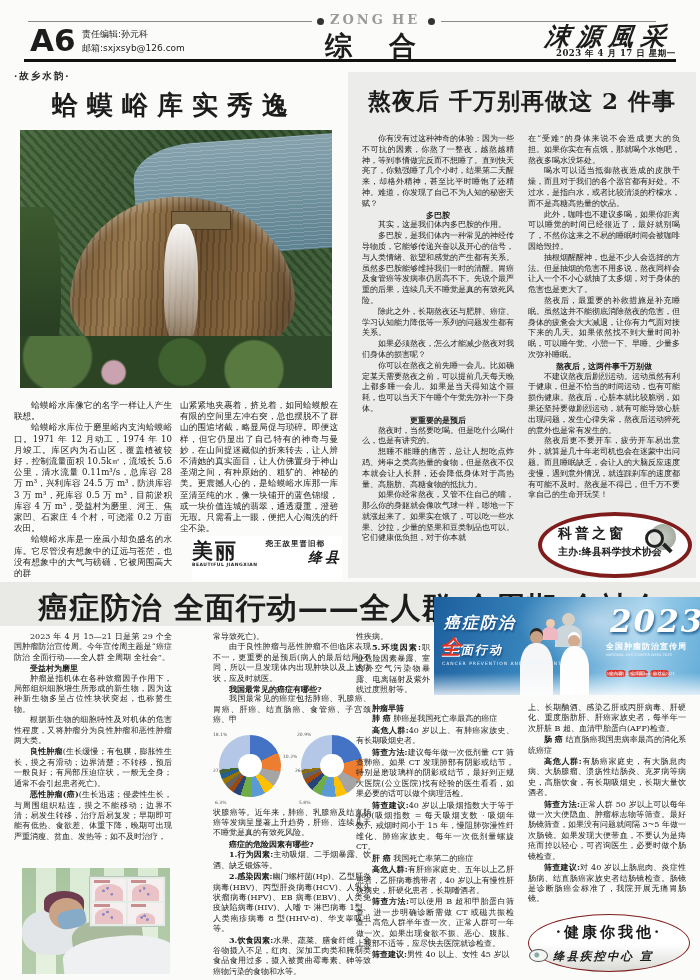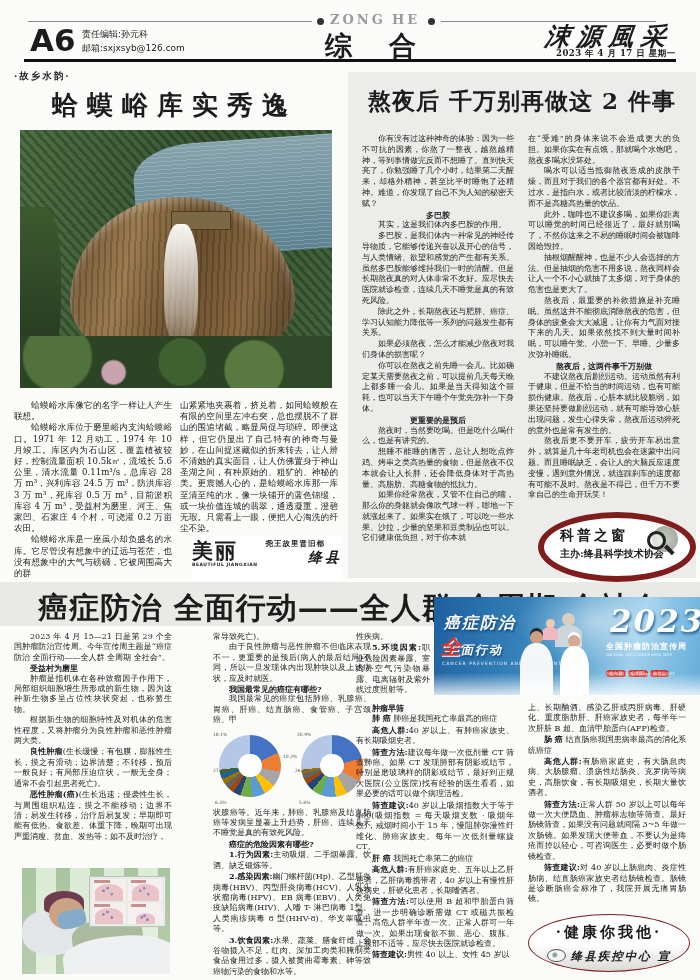--- a/index.html
+++ b/index.html
@@ -48,21 +48,21 @@
   
   .mlogo{background:#fff;display:flex;align-items:flex-start;}
   .mlogo .big{font-size:21px;font-weight:900;letter-spacing:2px;line-height:22px;}
   .mlogo .en{font-size:4.5px;letter-spacing:.5px;font-family:"DejaVu Sans",sans-serif;font-weight:bold;}
   .mlogo .slogan{font-size:7.5px;font-weight:900;letter-spacing:1px;}
   .mlogo .county{font-size:14px;font-weight:700;letter-spacing:3px;font-style:italic;text-align:right;}
   
   .graybox{background:#ececea;}
   .ntitle{font-size:23px;font-weight:700;letter-spacing:1px;white-space:nowrap;text-align:center;}
   .nbody{font-size:8px;line-height:10.8px;}
-  .oval{border:6px solid #7f1d1d;border-radius:50%;background:#fff;}
+  .oval{border:4px solid #7f1d1d;border-radius:50%;background:#fff;}
   .kp-t{font-size:14px;font-weight:900;letter-spacing:3px;}
   .kp-s{font-size:10px;font-weight:900;}
   .mag-gear{position:absolute;width:26px;height:26px;border-radius:50%;background:radial-gradient(#c6cbc2,#9aa096);}
   .mag-lens{position:absolute;width:13px;height:13px;border:3px solid #222;border-radius:50%;background:rgba(255,255,255,.6);}
   .mag-handle{position:absolute;width:11px;height:3.5px;background:#222;transform:rotate(45deg);}
   
   .cstrip{background:#e9e9e6;}
   .ctitle{font-size:30px;font-weight:900;letter-spacing:1px;white-space:nowrap;text-align:center;}
   .cbody{font-size:8px;line-height:10.4px;}
   
@@ -162,21 +162,21 @@
     </div>
   </div>
 
   <div class="abs graybox" style="left:348px;top:72px;width:348px;height:506px;">
     <div class="ntitle" style="margin-top:14px;">熬夜后 千万别再做这 2 件事</div>
 
     <div class="abs nbody" style="left:14px;top:62px;width:152px;height:436px;overflow:hidden;">
       <p class="p">你有没有过这种神奇的体验：因为一些不可抗的因素，你熬了一整夜，越熬越精神，等到事情做完反而不想睡了。直到快天亮了，你勉强睡了几个小时，结果第二天醒来，却格外精神，甚至比平时睡饱了还精神。难道，你发现了自己不为人知的秘密天赋？</p>
       <p class="phc">多巴胺</p>
       <p class="p">其实，这是我们体内多巴胺的作用。</p>
-      <p class="p">多巴胺，是我们体内一种常见的神经传导物质，它能够传递兴奋以及开心的信号，与人类情绪、欲望和感觉的产生都有关系。虽然多巴胺能够维持我们一时的清醒。但是长期熬夜真的对人体非常不友好。应尽快去医院就诊检查，连续几天不睡觉是真的有致死风险。</p>
+      <p class="p">多巴胺，是我们体内一种常见的神经传导物质，它能够传递兴奋以及开心的信号，与人类情绪、欲望和感觉的产生都有关系。虽然多巴胺能够维持我们一时的清醒。胃癌及食管癌等发病率仍居高不下。先说个最严重的后果，连续几天不睡觉是真的有致死风险。</p>
       <p class="p">除此之外，长期熬夜还与肥胖、癌症、学习认知能力降低等一系列的问题发生都有关系。</p>
       <p class="p">如果必须熬夜，怎么才能减少熬夜对我们身体的损害呢？</p>
       <p class="p">你可以在熬夜之前先睡一会儿。比如确定某天需要熬夜之前，可以提前几天每天晚上都多睡一会儿。如果是当天得知这个噩耗，也可以当天下午睡个午觉先弥补一下身体。</p>
       <p class="phc">更重要的是预后</p>
       <p class="p">熬夜时，当然要吃喝。但是吃什么喝什么，也是有讲究的。</p>
       <p class="p">想睡不能睡的痛苦，总让人想吃点炸鸡、烤串之类高热量的食物，但是熬夜不仅本就会让人长胖，还会降低身体对于高热量、高脂肪、高糖食物的抵抗力。</p>
       <p class="p">如果你经常熬夜，又管不住自己的嘴，那么你的身躯就会像吹气球一样，嘭地一下就涨起来了。如果实在饿了，可以吃一些水果、沙拉，少量的坚果和豆类制品也可以。它们健康低负担，对于你本就</p>
     </div>
 
     <div class="abs nbody" style="left:180px;top:62px;width:152px;height:378px;overflow:hidden;">
@@ -312,19 +312,19 @@
   <div class="abs cbody" style="left:528px;top:703px;width:158px;height:208px;overflow:hidden;">
     <p class="p0">上、长期酗酒、感染乙肝或丙肝病毒、肝硬化、重度脂肪肝、肝癌家族史者，每半年一次肝脏 B 超、血清甲胎蛋白(AFP)检查。</p>
     <p class="p"><b class="lead">肠 癌</b> <span>结直肠癌我国患病率最高的消化系统癌症</span></p>
     <p class="p"><b class="lead">高危人群:</b><span>有肠癌家庭史，有大肠息肉病、大肠腺瘤、溃疡性结肠炎、克罗病等病史，高脂饮食，有长期吸烟史，长期大量饮酒者。</span></p>
     <p class="p"><b class="lead">筛查方法:</b><span>正常人群 50 岁以上可以每年做一次大便隐血、肿瘤标志物等筛查。最好肠镜筛查，如果没有问题就间隔 3~5 年做一次肠镜。如果发现大便带血，不要认为是痔疮而掉以轻心，可咨询医生，必要时做个肠镜检查。</span></p>
     <p class="p"><b class="lead">筛查建议:</b><span>对 40 岁以上肠息肉、炎症性肠病、结直肠癌家族史者结肠镜检查。肠镜是诊断肠癌金标准了，我院开展无痛胃肠镜。</span></p>
   </div>
 
   <div class="abs oval" style="left:528px;top:914px;width:160px;height:56px;border-width:1.5px;background:linear-gradient(#ffffff 52%,#d9d9d5);">
     <div class="cdc-t" style="margin-top:8px;">·健康你我他·</div>
-    <div style="text-align:center;margin-top:3px;">
+    <div style="text-align:left;margin-top:3px;">
       <span class="cdc-ic"></span>
       <span class="cdc-s">绛县疾控中心 宣</span>
     </div>
   </div>
 
 </div>
 
 </body></html>

